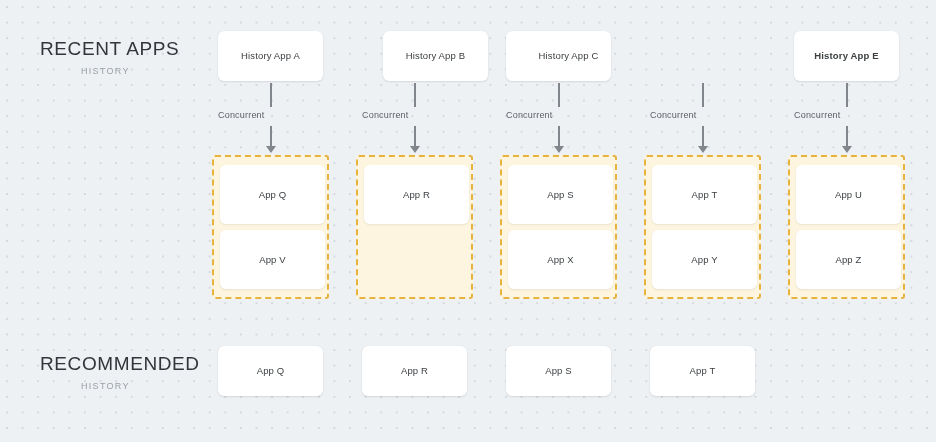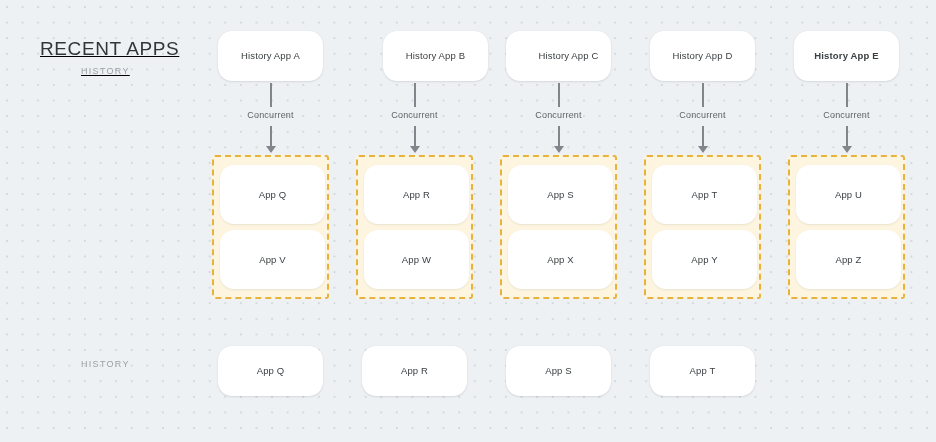--- a/index.html
+++ b/index.html
@@ -46,30 +46,30 @@
     font-size: 9px;
     font-weight: 400;
     letter-spacing: 1.3px;
     color: #9aa0a6;
     line-height: 12px;
     margin-top: 5px;
     white-space: nowrap;
     margin-left: 41px;
   }
 
-  #heading-recent      { left: 40px; top: 38px; text-decoration: underline; }
+  #heading-recent      { left: 40px; top: 38px; }
   #heading-recommended { left: 40px; top: 353px; }
 
   
   .card {
     position: absolute;
     width: 105px;
     height: 50px;
     background: #ffffff;
-    border-radius: 14px;
+    border-radius: 6px;
     display: flex;
     align-items: center;
     justify-content: center;
     box-shadow: 0 1px 2px rgba(60,64,67,0.13), 0 0 1px rgba(60,64,67,0.10);
   }
   .card-label {
     font-size: 9.5px;
     color: #3c4043;
     letter-spacing: 0.15px;
     line-height: 12px;
@@ -108,21 +108,21 @@
     height: 0;
     border-left: 5px solid transparent;
     border-right: 5px solid transparent;
     border-top: 7px solid #80868b;
   }
   .conn-label {
     position: absolute;
     left: 0;
     top: 28px;
     width: 105px;
-    text-align: center;
+    text-align: left;
     font-size: 9px;
     color: #5f6368;
     letter-spacing: 0.2px;
     line-height: 13px;
     white-space: nowrap;
   }
 
   
   .group-box {
     position: absolute;
@@ -150,35 +150,33 @@
 <body>
 
 <div class="canvas">
 
   <div class="section-heading" id="heading-recent">
     <div class="section-title">RECENT APPS</div>
     <div class="section-subtitle">HISTORY</div>
   </div>
 
   <div class="section-heading" id="heading-recommended">
+    <div class="section-title">RECOMMENDED</div>
     <div class="section-subtitle">HISTORY</div>
   </div>
 
   <div class="card" style="left:218px; top:31px;">
     <span class="card-label">History App A</span>
   </div>
   <div class="card" style="left:362px; top:31px;margin-left:21px;">
     <span class="card-label">History App B</span>
   </div>
   <div class="card" style="left:506px; top:31px;padding-left:20px;">
     <span class="card-label">History App C</span>
   </div>
-  <div class="card" style="left:650px; top:31px;">
-    <span class="card-label">History App D</span>
-  </div>
   <div class="card" style="left:794px; top:31px;font-weight:bold;">
     <span class="card-label">History App E</span>
   </div>
 
   <div class="connector" style="left:218px;">
     <div class="conn-line-top"></div>
     <div class="conn-label">Concurrent</div>
     <div class="conn-line-bottom"></div>
     <div class="conn-arrow"></div>
   </div>
@@ -213,23 +211,20 @@
     </div>
     <div class="card">
       <span class="card-label">App V</span>
     </div>
   </div>
 
   <div class="group-box" style="left:356px;">
     <div class="card">
       <span class="card-label">App R</span>
     </div>
-    <div class="card">
-      <span class="card-label">App W</span>
-    </div>
   </div>
 
   <div class="group-box" style="left:500px;">
     <div class="card">
       <span class="card-label">App S</span>
     </div>
     <div class="card">
       <span class="card-label">App X</span>
     </div>
   </div>

